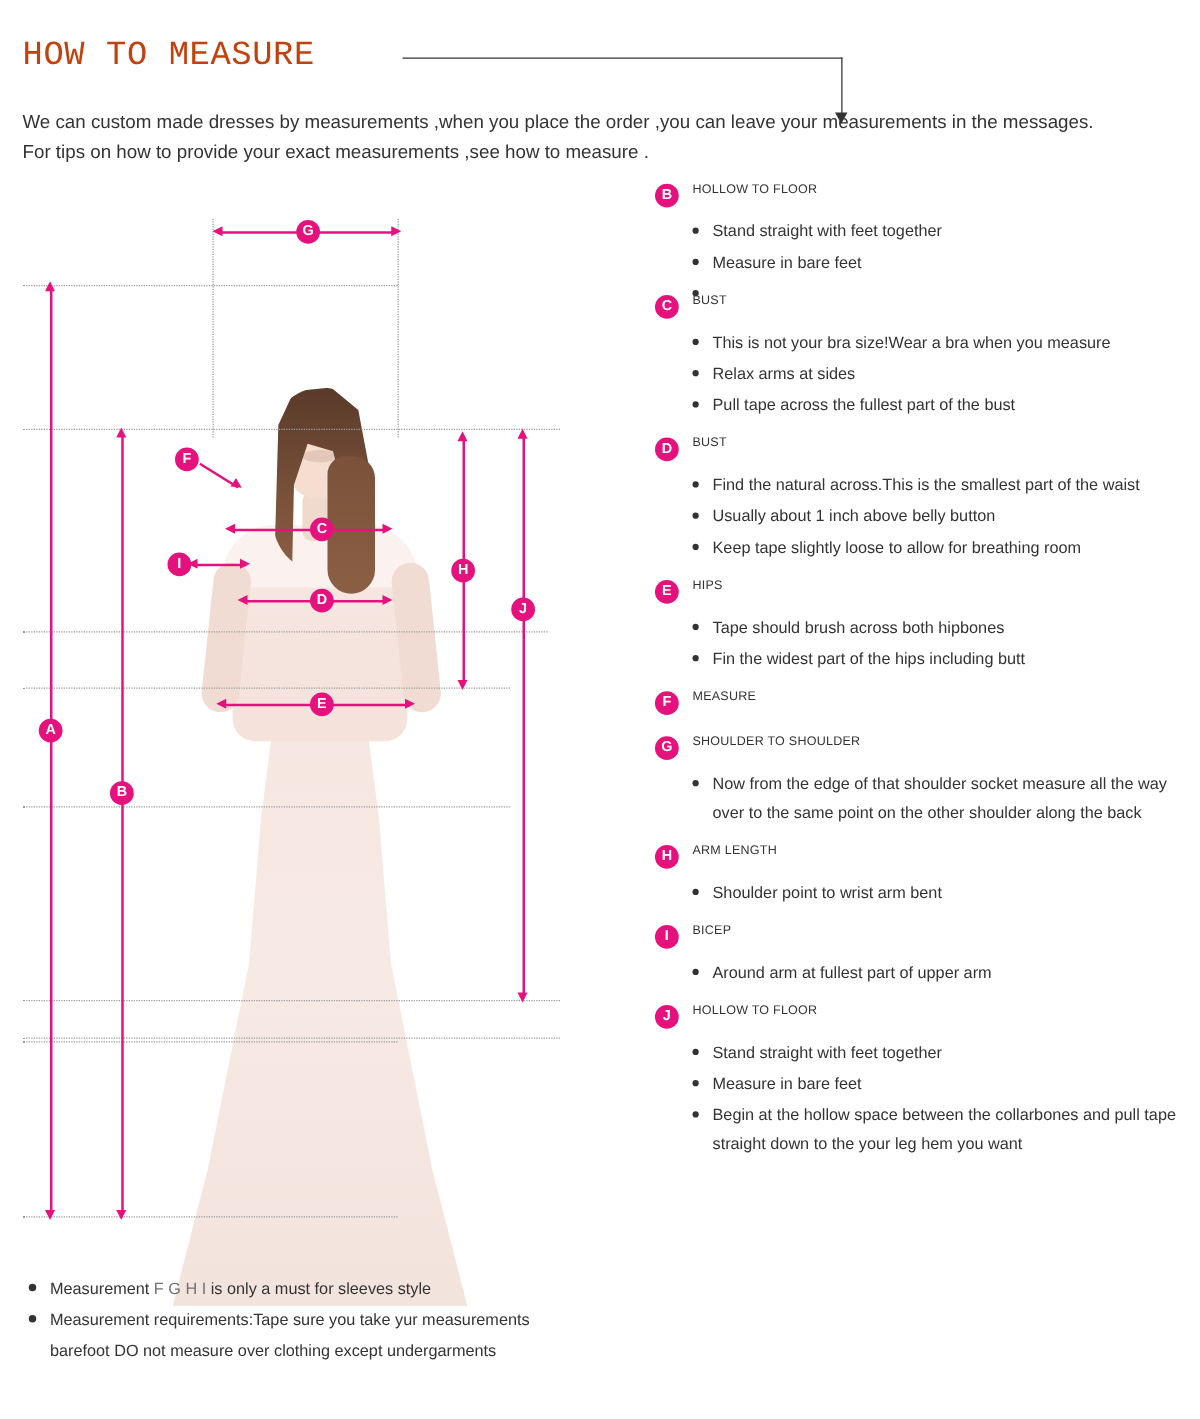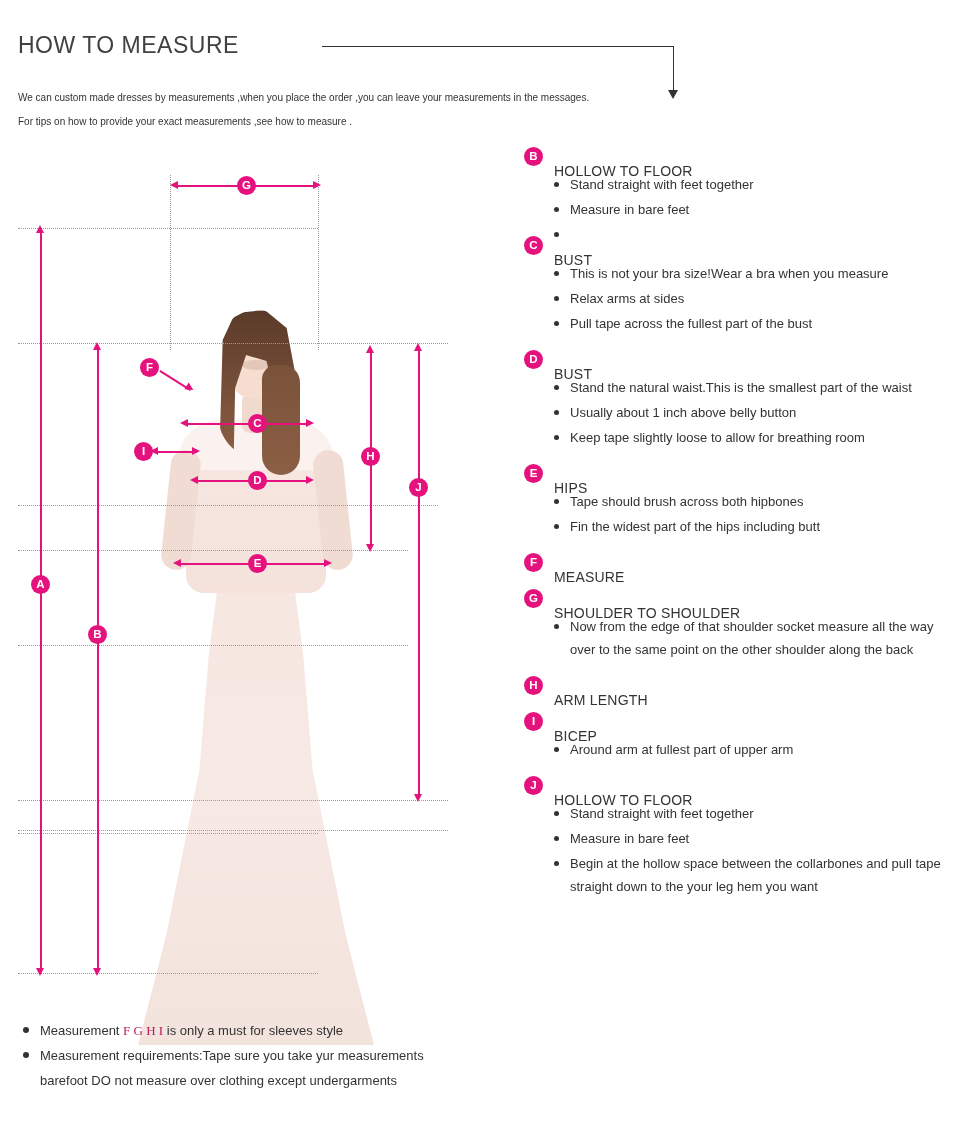--- a/index.html
+++ b/index.html
@@ -18,27 +18,28 @@
 
   
   .header {
     position: absolute;
     left: 18px;
     top: 28px;
     width: 924px;
     height: 52px;
   }
   .header-title {
-    font-size: 23px;
+    font-size: 27px;
     letter-spacing: 0.5px;
-    color: #404040;
+    color: #c2410c;
     font-weight: normal;
     margin: 0;
     line-height: 34px;
     display: inline-block;
+    font-family: Liberation Mono, monospace;
   }
   .header-rule {
     position: absolute;
     left: 304px;
     top: 18px;
     width: 352px;
     height: 1px;
     background: #333333;
   }
   .header-rule-v {
@@ -58,21 +59,21 @@
     border-left: 5px solid transparent;
     border-right: 5px solid transparent;
     border-top: 9px solid #333333;
   }
 
   .intro {
     position: absolute;
     left: 18px;
     top: 86px;
     width: 900px;
-    font-size: 10px;
+    font-size: 15px;
     line-height: 24px;
     color: #333333;
   }
   .intro div { white-space: nowrap; }
 
   
   .diagram {
     position: absolute;
     left: 0px;
     top: 145px;
@@ -259,21 +260,21 @@
   }
   .note-row .dot {
     position: absolute;
     left: 5px;
     top: 9px;
     width: 6px;
     height: 6px;
     border-radius: 50%;
     background: #333333;
   }
-  .note-row .hl { color: #be185d; font-family: Liberation Serif, serif; }
+  .note-row .hl { color: #737373; }
   .note-cont { padding-left: 22px; }
 
   
   .guide {
     position: absolute;
     left: 524px;
     top: 146px;
     width: 430px;
   }
   .guide-section { margin-bottom: 14px; position: relative; }
@@ -292,22 +293,22 @@
     background: #e5127e;
     color: #fff;
     font-size: 11.5px;
     line-height: 19px;
     text-align: center;
     font-weight: bold;
   }
   .guide-head .head-label {
     position: absolute;
     left: 30px;
-    top: 17px;
-    font-size: 14px;
+    top: 0;
+    font-size: 10px;
     letter-spacing: 0.2px;
     color: #333333;
   }
   .guide-item {
     position: relative;
     padding-left: 46px;
     font-size: 13px;
     line-height: 23px;
     color: #333333;
     margin-bottom: 2px;
@@ -445,21 +446,21 @@
       </div>
       <div class="guide-item"><span class="dot"></span><span>This is not your bra size!Wear a bra when you measure</span></div>
       <div class="guide-item"><span class="dot"></span><span>Relax arms at sides</span></div>
       <div class="guide-item"><span class="dot"></span><span>Pull tape across the fullest part of the bust</span></div>
     </div>
     <div class="guide-section">
       <div class="guide-head">
         <span class="badge-inline">D</span>
         <span class="head-label">BUST</span>
       </div>
-      <div class="guide-item"><span class="dot"></span><span>Stand the natural waist.This is the smallest part of the waist</span></div>
+      <div class="guide-item"><span class="dot"></span><span>Find the natural across.This is the smallest part of the waist</span></div>
       <div class="guide-item"><span class="dot"></span><span>Usually about 1 inch above belly button</span></div>
       <div class="guide-item"><span class="dot"></span><span>Keep tape slightly loose to allow for breathing room</span></div>
     </div>
     <div class="guide-section">
       <div class="guide-head">
         <span class="badge-inline">E</span>
         <span class="head-label">HIPS</span>
       </div>
       <div class="guide-item"><span class="dot"></span><span>Tape should brush across both hipbones</span></div>
       <div class="guide-item"><span class="dot"></span><span>Fin the widest part of the hips including butt</span></div>
@@ -475,20 +476,21 @@
         <span class="badge-inline">G</span>
         <span class="head-label">SHOULDER TO SHOULDER</span>
       </div>
       <div class="guide-item"><span class="dot"></span><span>Now from the edge of that shoulder socket measure all the way over to the same point on the other shoulder along the back</span></div>
     </div>
     <div class="guide-section">
       <div class="guide-head">
         <span class="badge-inline">H</span>
         <span class="head-label">ARM LENGTH</span>
       </div>
+      <div class="guide-item"><span class="dot"></span><span>Shoulder point to wrist arm bent</span></div>
     </div>
     <div class="guide-section">
       <div class="guide-head">
         <span class="badge-inline">I</span>
         <span class="head-label">BICEP</span>
       </div>
       <div class="guide-item"><span class="dot"></span><span>Around arm at fullest part of upper arm</span></div>
     </div>
     <div class="guide-section">
       <div class="guide-head">

